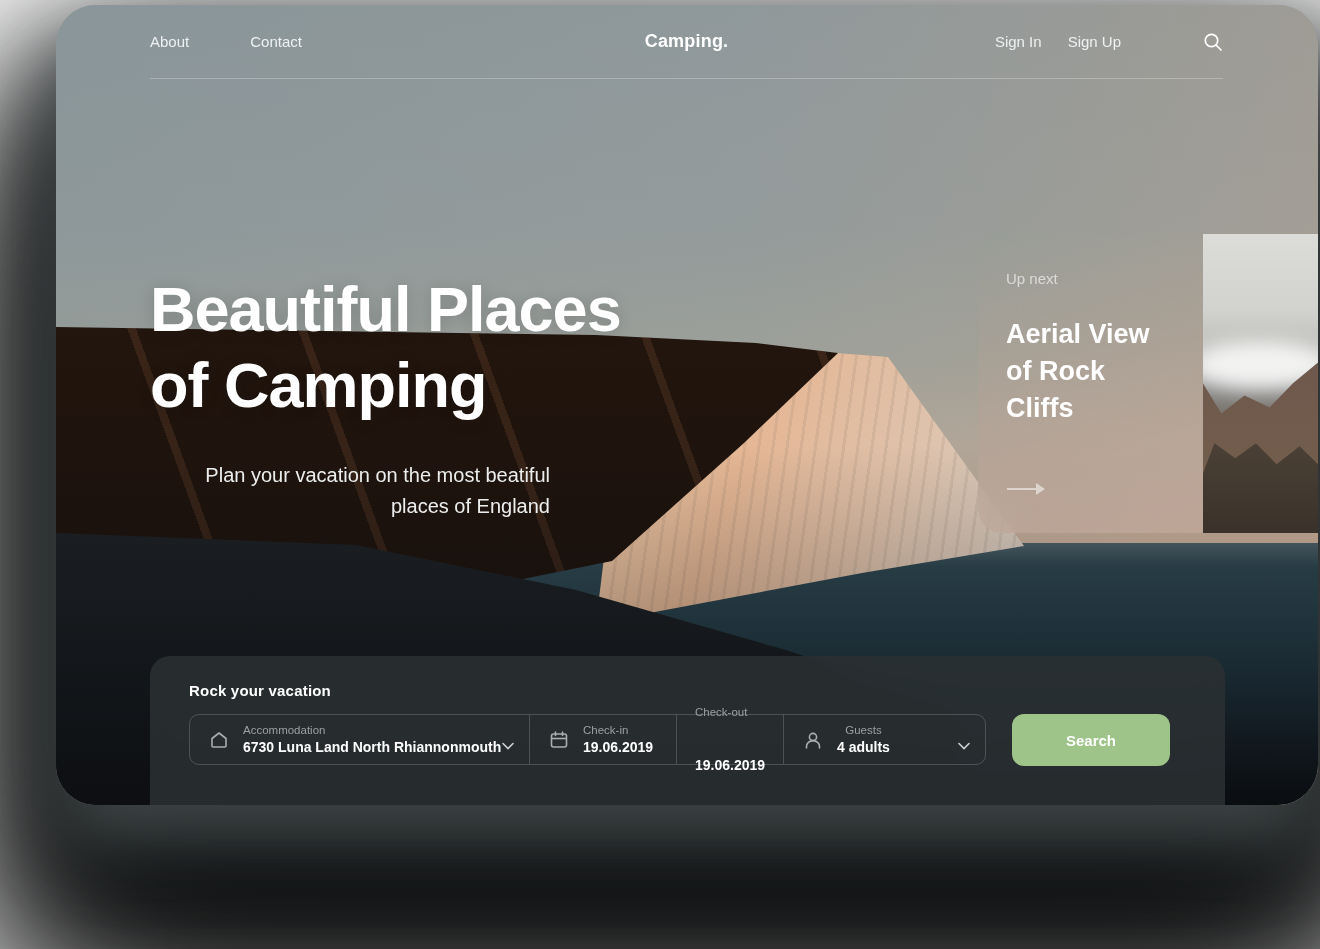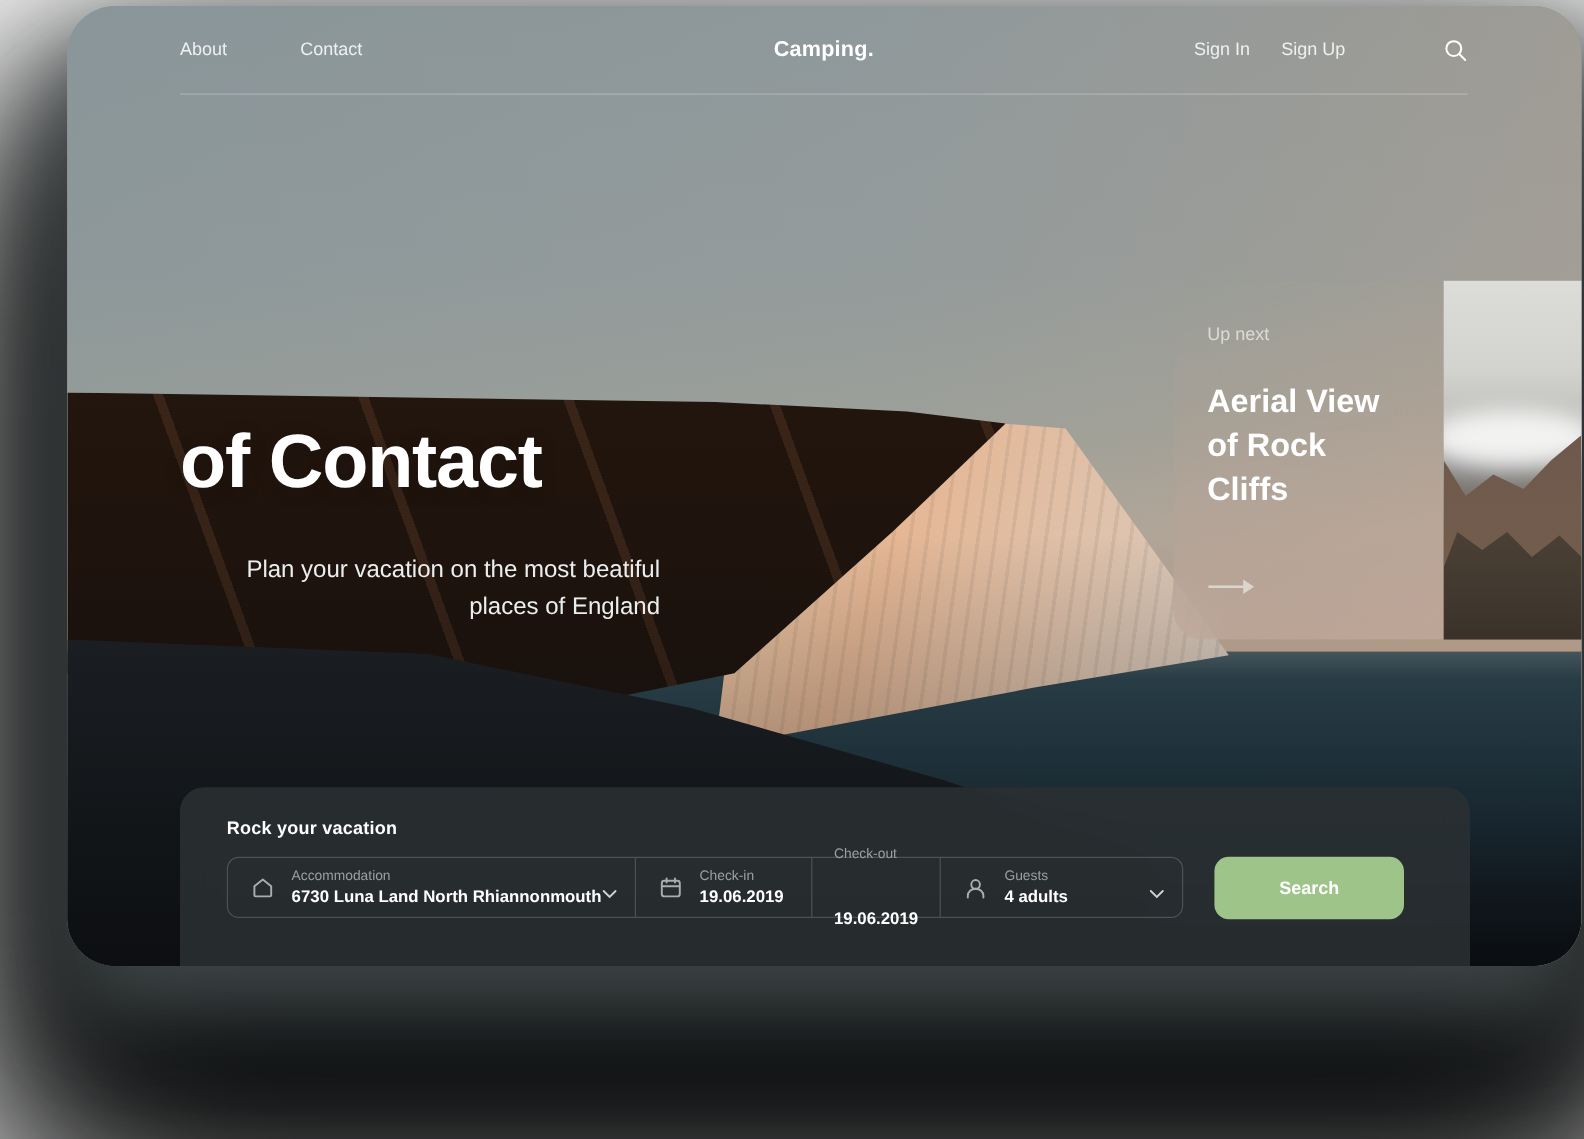--- a/index.html
+++ b/index.html
@@ -83,21 +83,21 @@
   .booking { position:absolute; left:94px; width:1075px; top:651px; height:149px;
     border-radius:20px 20px 0 0; background:rgba(42,48,50,0.88);
     -webkit-backdrop-filter:blur(12px); backdrop-filter:blur(12px);
     padding:26px 0 0 39px; }
   .booking-heading { color:#fff; font-size:15px; font-weight:bold; letter-spacing:.2px; }
   .booking-row { margin-top:15px; display:flex; align-items:flex-start; }
   .form { width:797px; height:51px; border:1px solid rgba(255,255,255,0.18);
     border-radius:10px; display:flex; }
   .cell { display:flex; align-items:center; padding-left:18px; position:relative; cursor:pointer; }
   .cell + .cell { border-left:1px solid rgba(255,255,255,0.18); }
-  .cell-acc { width:339px; } .cell-in { width:147px; } .cell-out { width:107px; } .cell-guests { width:202px; }
+  .cell-acc { width:339px; } .cell-in { width:147px; } .cell-out { width:107px; } .cell-guests { width:202px;text-align:center; }
   .cell-icon { width:22px; height:22px; color:#a9afaf; flex:none; display:flex; }
   .cell-text { margin-left:13px; display:flex; flex-direction:column; }
   .cell-label { font-size:11.5px; color:#9aa1a2; }
   .cell-value { margin-top:3px; font-size:14px; font-weight:bold; color:#ffffff; white-space:nowrap; }
   .chevron { margin-left:auto; margin-right:15px; width:12px; height:8px; color:#ced2d2; flex:none; }
   .search-button { margin-left:26px; width:158px; height:52px; border:none; border-radius:12px;
     background:#9ec489; color:#fff; font-size:15px; font-weight:bold; cursor:pointer;
     font-family:inherit; }
 </style>
 </head>
@@ -130,21 +130,21 @@
       <span class="search-btn">
         <svg viewBox="0 0 20 20" width="20" height="20">
             <circle cx="8.5" cy="8.5" r="6.2" fill="none" stroke="#fff" stroke-width="1.7"></circle>
             <line x1="13.2" y1="13.2" x2="18" y2="18" stroke="#fff" stroke-width="1.7" stroke-linecap="round"></line>
           </svg>
       </span>
     </div>
   </div>
 
   <div class="hero">
-    <h1><br><span>of Contact</span></h1>
+    <h1><span>Beautiful Places</span><br><span>of Camping</span></h1>
     <p>Plan your vacation on the most beatiful places of England</p>
   </div>
 
   <div class="upnext">
     <div class="upnext-glass">
       <div class="upnext-kicker">Up next</div>
       <div class="upnext-title">Aerial View of Rock Cliffs</div>
       <span class="upnext-arrow">
         <svg viewBox="0 0 40 14" width="40" height="14">
             <line x1="1" y1="7" x2="32" y2="7" stroke="currentColor" stroke-width="2"></line>

